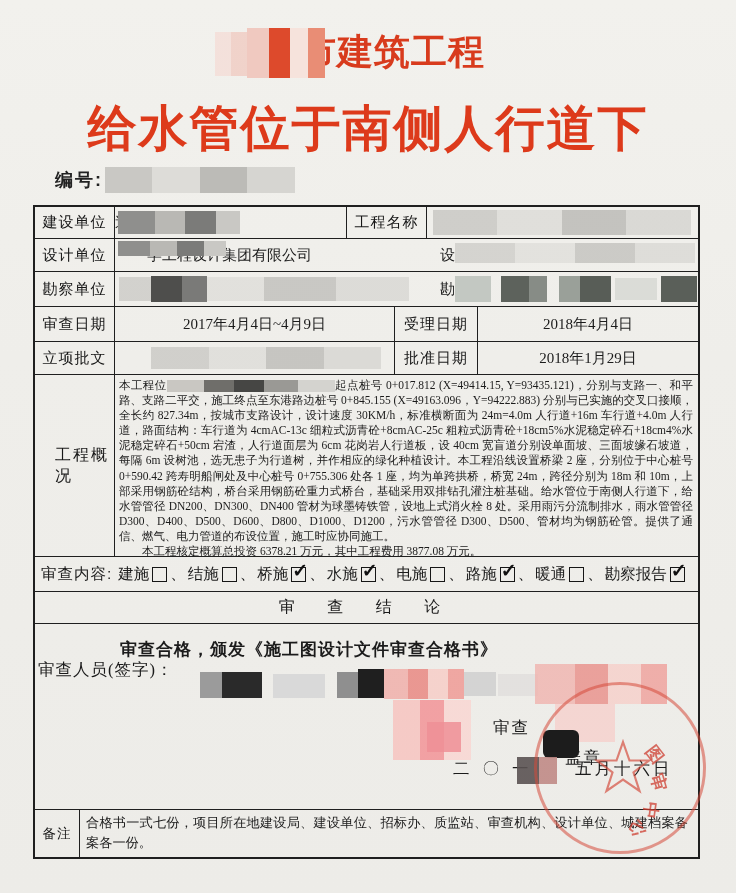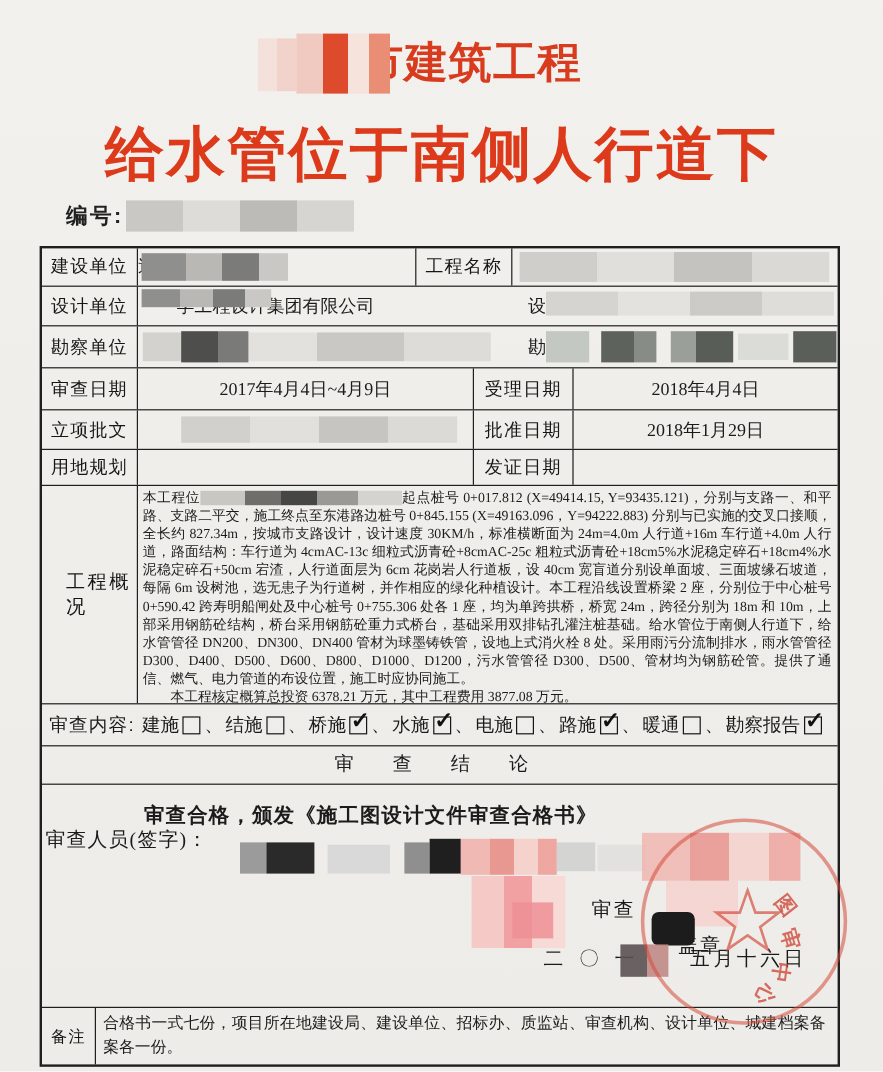--- a/index.html
+++ b/index.html
@@ -117,26 +117,20 @@
 
     <div class="tr h33">
       <div class="th c-label">立项批文</div>
       <div class="td" style="flex:0 0 280px;">
         <div class="rd rd-grey-light" style="left:36px;top:5px;width:230px;height:22px;opacity:.8;"></div>
       </div>
       <div class="th" style="flex:0 0 83px;">批准日期</div>
       <div class="td center" style="flex:1;">2018年1月29日</div>
     </div>
 
-    <div class="tr h30">
-      <div class="th c-label">用地规划</div>
-      <div class="td" style="flex:0 0 280px;"></div>
-      <div class="th" style="flex:0 0 83px;">发证日期</div>
-      <div class="td" style="flex:1;"></div>
-    </div>
 
     <div class="tr h182">
       <div class="th c-label ov-label">工程概况</div>
       <div class="td ov-body" style="flex:1;display:block;">
         <span class="p1">本工程位</span><span class="rd-inline"></span><span>起点桩号 0+017.812 (X=49414.15, Y=93435.121)，分别与支路一、和平路、支路二平交，施工终点至东港路边桩号 0+845.155 (X=49163.096，Y=94222.883) 分别与已实施的交叉口接顺，全长约 827.34m，按城市支路设计，设计速度 30KM/h，标准横断面为 24m=4.0m 人行道+16m 车行道+4.0m 人行道，路面结构：车行道为 4cmAC-13c 细粒式沥青砼+8cmAC-25c 粗粒式沥青砼+18cm5%水泥稳定碎石+18cm4%水泥稳定碎石+50cm 宕渣，人行道面层为 6cm 花岗岩人行道板，设 40cm 宽盲道分别设单面坡、三面坡缘石坡道，每隔 6m 设树池，选无患子为行道树，并作相应的绿化种植设计。本工程沿线设置桥梁 2 座，分别位于中心桩号 0+590.42 跨寿明船闸处及中心桩号 0+755.306 处各 1 座，均为单跨拱桥，桥宽 24m，跨径分别为 18m 和 10m，上部采用钢筋砼结构，桥台采用钢筋砼重力式桥台，基础采用双排钻孔灌注桩基础。给水管位于南侧人行道下，给水管管径 DN200、DN300、DN400 管材为球墨铸铁管，设地上式消火栓 8 处。采用雨污分流制排水，雨水管管径 D300、D400、D500、D600、D800、D1000、D1200，污水管管径 D300、D500、管材均为钢筋砼管。提供了通信、燃气、电力管道的布设位置，施工时应协同施工。</span>
         <div style="text-indent:2em;">本工程核定概算总投资 6378.21 万元，其中工程费用 3877.08 万元。</div>
       </div>
     </div>
 
     <div class="tr h35">

